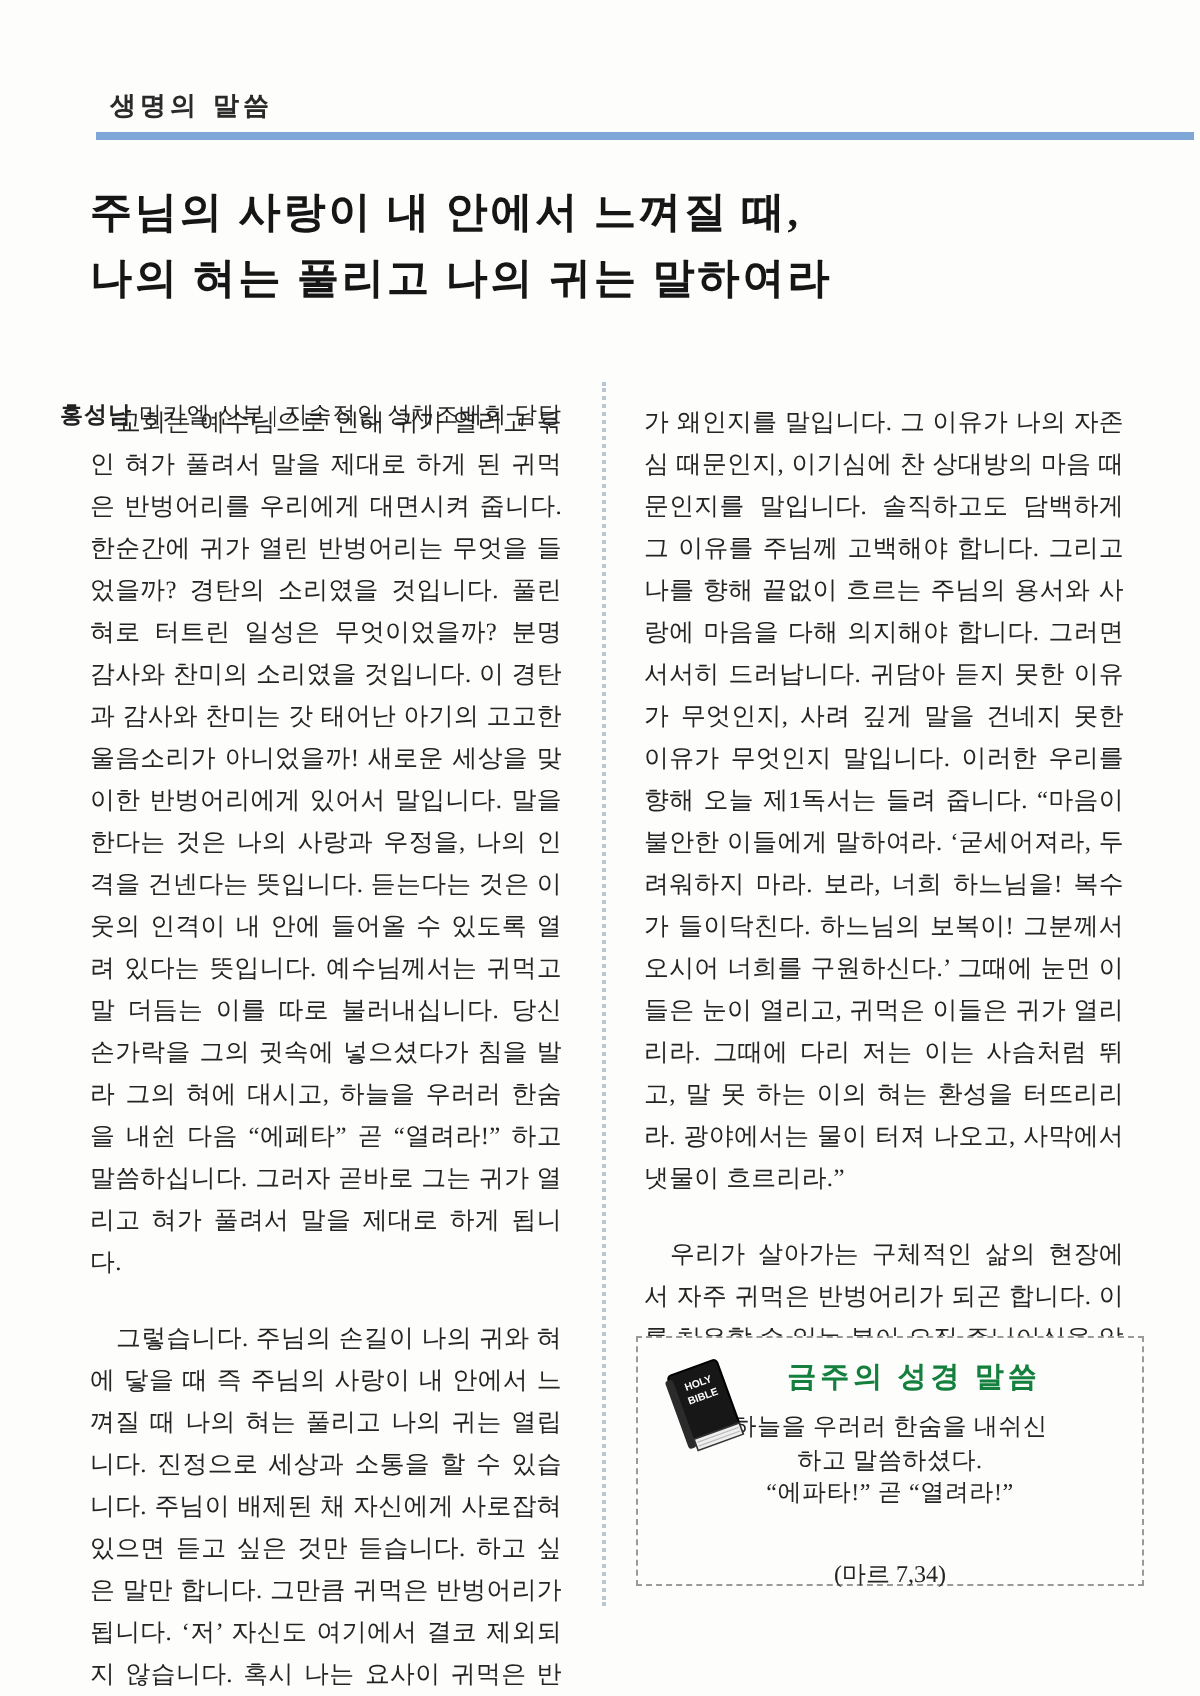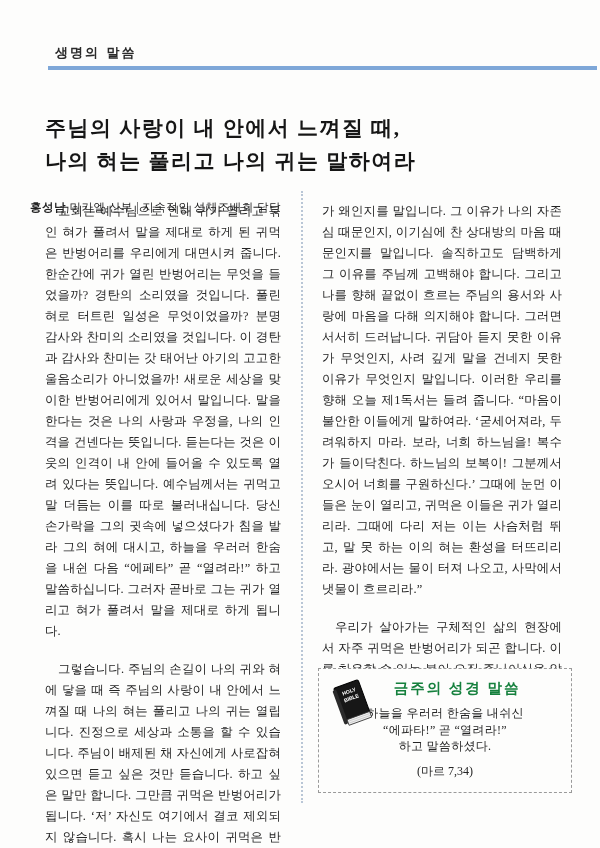--- a/index.html
+++ b/index.html
@@ -20,21 +20,21 @@
     position:absolute; left:55px; top:44px;
     font-family:"DejaVu Sans", sans-serif;
     font-weight:bold; font-size:13px; letter-spacing:2px; color:#2a2a2a;
   }
   .header-rule {
     position:absolute; left:48px; top:66px; width:549px; height:4px;
     background:#7ea7d8;
   }
   
   .article-title {
-    position:absolute; left:45px; top:112px; width:520px;
+    position:absolute; left:45px; top:90px; width:520px;
     font-size:21px; font-weight:bold; line-height:33px;
     letter-spacing:1.5px; color:#161616;
   }
   
   .byline {
     position:absolute; right:30px; top:164px; width:540px;
     font-size:11.5px; letter-spacing:0.5px; color:#222;
     font-family:"Liberation Serif", serif;
     margin-top:36px;
   }
@@ -66,21 +66,21 @@
   }
   .verse-box .box-title {
     text-align:center; font-weight:bold; font-size:14.5px;
     letter-spacing:2px; color:#15803d; margin:1px 0 7px 24px;
   }
   .verse-lines {
     text-align:center; font-size:12px; line-height:16.5px;
     letter-spacing:0.3px; color:#242424;
   }
   .verse-ref {
-    text-align:center; font-size:12px; margin-top:8px; color:#242424;
+    text-align:center; font-size:12px; margin-top:24px; color:#242424;
   }
   .bible-icon-wrap {
     position:absolute; left:10px; top:7px; width:46px; height:56px;
   }
 </style>
 </head>
 <body>
 
 <div class="page">
 
@@ -116,19 +116,19 @@
           <line x1="14" y1="43" x2="36" y2="43" stroke="#bbb" stroke-width="0.6"></line>
           <line x1="14" y1="45" x2="36" y2="45" stroke="#bbb" stroke-width="0.6"></line>
           <text x="24.5" y="17" font-size="5.2" fill="#ffffff" text-anchor="middle" font-family="sans-serif" font-weight="bold">HOLY</text>
           <text x="24.5" y="24" font-size="5.2" fill="#ffffff" text-anchor="middle" font-family="sans-serif" font-weight="bold">BIBLE</text>
         </g>
       </svg>
     </div>
     <div class="box-title">금주의 성경 말씀</div>
     <div class="verse-lines">
       <div>하늘을 우러러 한숨을 내쉬신</div>
+      <div>하고 말씀하셨다.</div>
       <div>“에파타!” 곧 “열려라!”</div>
-      <div>하고 말씀하셨다.</div>
     </div>
     <div class="verse-ref">(마르 7,34)</div>
   </div>
 
 </div>
 
 </body></html>

